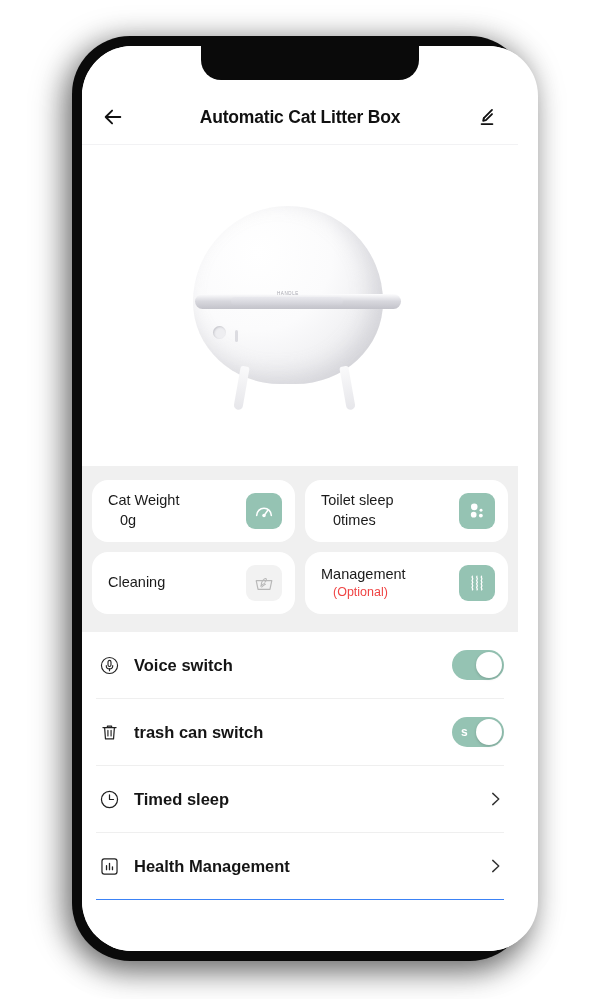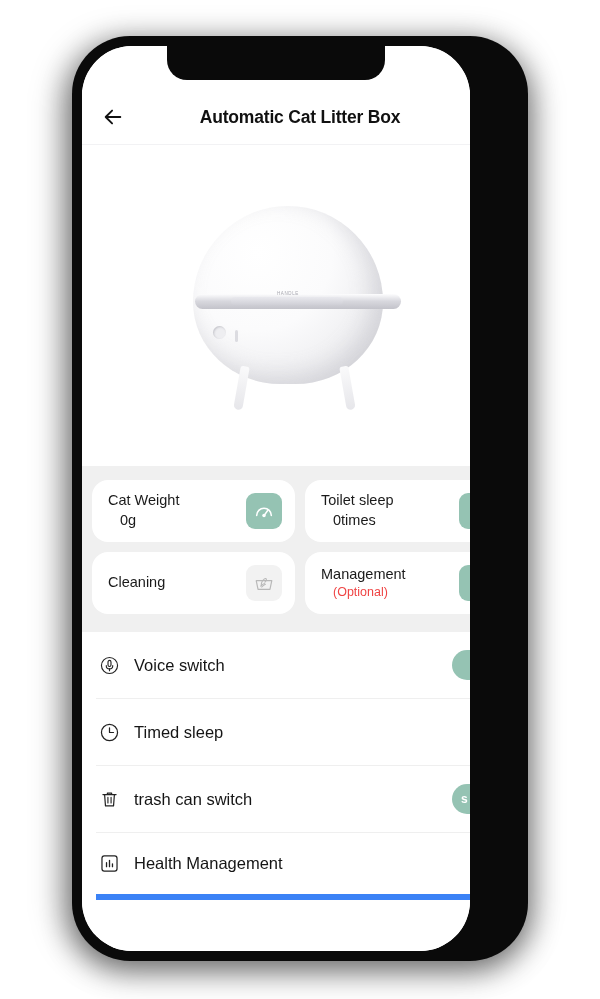--- a/index.html
+++ b/index.html
@@ -33,21 +33,21 @@
     height: 925px;
     background: #0a0a0a;
     border-radius: 58px;
     box-shadow: 0 10px 30px rgba(0,0,0,0.45);
   }
 
   .phone-screen {
     position: absolute;
     left: 82px;
     top: 46px;
-    width: 388px;
+    width: 456px;
     height: 905px;
     background: #ffffff;
     border-radius: 50px;
     overflow: hidden;
   }
 
   .notch {
     position: absolute;
     left: 50%;
     transform: translateX(-50%);
@@ -224,31 +224,32 @@
 
   
   .list { background: #ffffff; padding: 0 14px; }
   .list-row {
     height: 67px;
     display: flex;
     align-items: center;
     border-bottom: 1px solid #efefef;
     cursor: pointer;
   }
-  .list-row:last-child { border-bottom: 6px solid #3b82f6; }
+  .list-row:last-child { border-bottom: 1px solid #3b82f6; }
   .row-icon {
     width: 26px;
     display: flex; align-items: center; justify-content: center;
     flex-shrink: 0;
     margin-right: 12px;
   }
   .row-label {
     flex: 1;
     font-size: 16.5px;
     color: #151515;
+    font-weight: bold;
   }
   .toggle {
     width: 52px; height: 30px;
     border-radius: 15px;
     background: #95c3b3;
     position: relative;
     flex-shrink: 0;
     cursor: pointer;
   }
   .toggle-knob {
@@ -389,45 +390,45 @@
         </div>
         <div class="row-label">Voice switch</div>
         <div class="toggle">
           <div class="toggle-knob"></div>
         </div>
       </div>
 
       <div class="list-row">
         <div class="row-icon">
           <svg width="21" height="21" viewBox="0 0 24 24" fill="none">
+            <path d="M4.5 6.3h15" stroke="#222" stroke-width="1.4" stroke-linecap="round"></path>
+            <path d="M9.6 6.3V4.6h4.8v1.7" stroke="#222" stroke-width="1.4" stroke-linejoin="round"></path>
+            <path d="M6.4 6.3l1 13.1h9.2l1-13.1" stroke="#222" stroke-width="1.4" stroke-linejoin="round"></path>
+            <path d="M10.2 9.6v6.4M13.8 9.6v6.4" stroke="#222" stroke-width="1.3" stroke-linecap="round"></path>
+          </svg>
+        </div>
+        <div class="row-label">trash can switch</div>
+        <div class="toggle">
+          <div class="toggle-tag">s</div>
+          <div class="toggle-knob"></div>
+        </div>
+      </div>
+
+      <div class="list-row">
+        <div class="row-icon">
+          <svg width="21" height="21" viewBox="0 0 24 24" fill="none">
             <circle cx="12" cy="12" r="9.2" stroke="#222" stroke-width="1.4"></circle>
             <path d="M12 6.6V12h4.6" stroke="#222" stroke-width="1.4" stroke-linecap="round" stroke-linejoin="round"></path>
           </svg>
         </div>
         <div class="row-label">Timed sleep</div>
         <div class="chevron">
           <svg width="18" height="18" viewBox="0 0 24 24" fill="none">
             <path d="M9 4.5L17 12L9 19.5" stroke="#333" stroke-width="1.9" stroke-linecap="round" stroke-linejoin="round"></path>
           </svg>
-        </div>
-      </div>
-
-      <div class="list-row">
-        <div class="row-icon">
-          <svg width="21" height="21" viewBox="0 0 24 24" fill="none">
-            <path d="M4.5 6.3h15" stroke="#222" stroke-width="1.4" stroke-linecap="round"></path>
-            <path d="M9.6 6.3V4.6h4.8v1.7" stroke="#222" stroke-width="1.4" stroke-linejoin="round"></path>
-            <path d="M6.4 6.3l1 13.1h9.2l1-13.1" stroke="#222" stroke-width="1.4" stroke-linejoin="round"></path>
-            <path d="M10.2 9.6v6.4M13.8 9.6v6.4" stroke="#222" stroke-width="1.3" stroke-linecap="round"></path>
-          </svg>
-        </div>
-        <div class="row-label">trash can switch</div>
-        <div class="toggle">
-          <div class="toggle-tag">s</div>
-          <div class="toggle-knob"></div>
         </div>
       </div>
 
       <div class="list-row">
         <div class="row-icon">
           <svg width="21" height="21" viewBox="0 0 24 24" fill="none">
             <rect x="3.4" y="3.4" width="17.2" height="17.2" rx="2.6" stroke="#222" stroke-width="1.4"></rect>
             <path d="M8.6 15.6V11M12 15.6V8.4M15.4 15.6v-3.2" stroke="#222" stroke-width="1.5" stroke-linecap="round"></path>
           </svg>
         </div>

